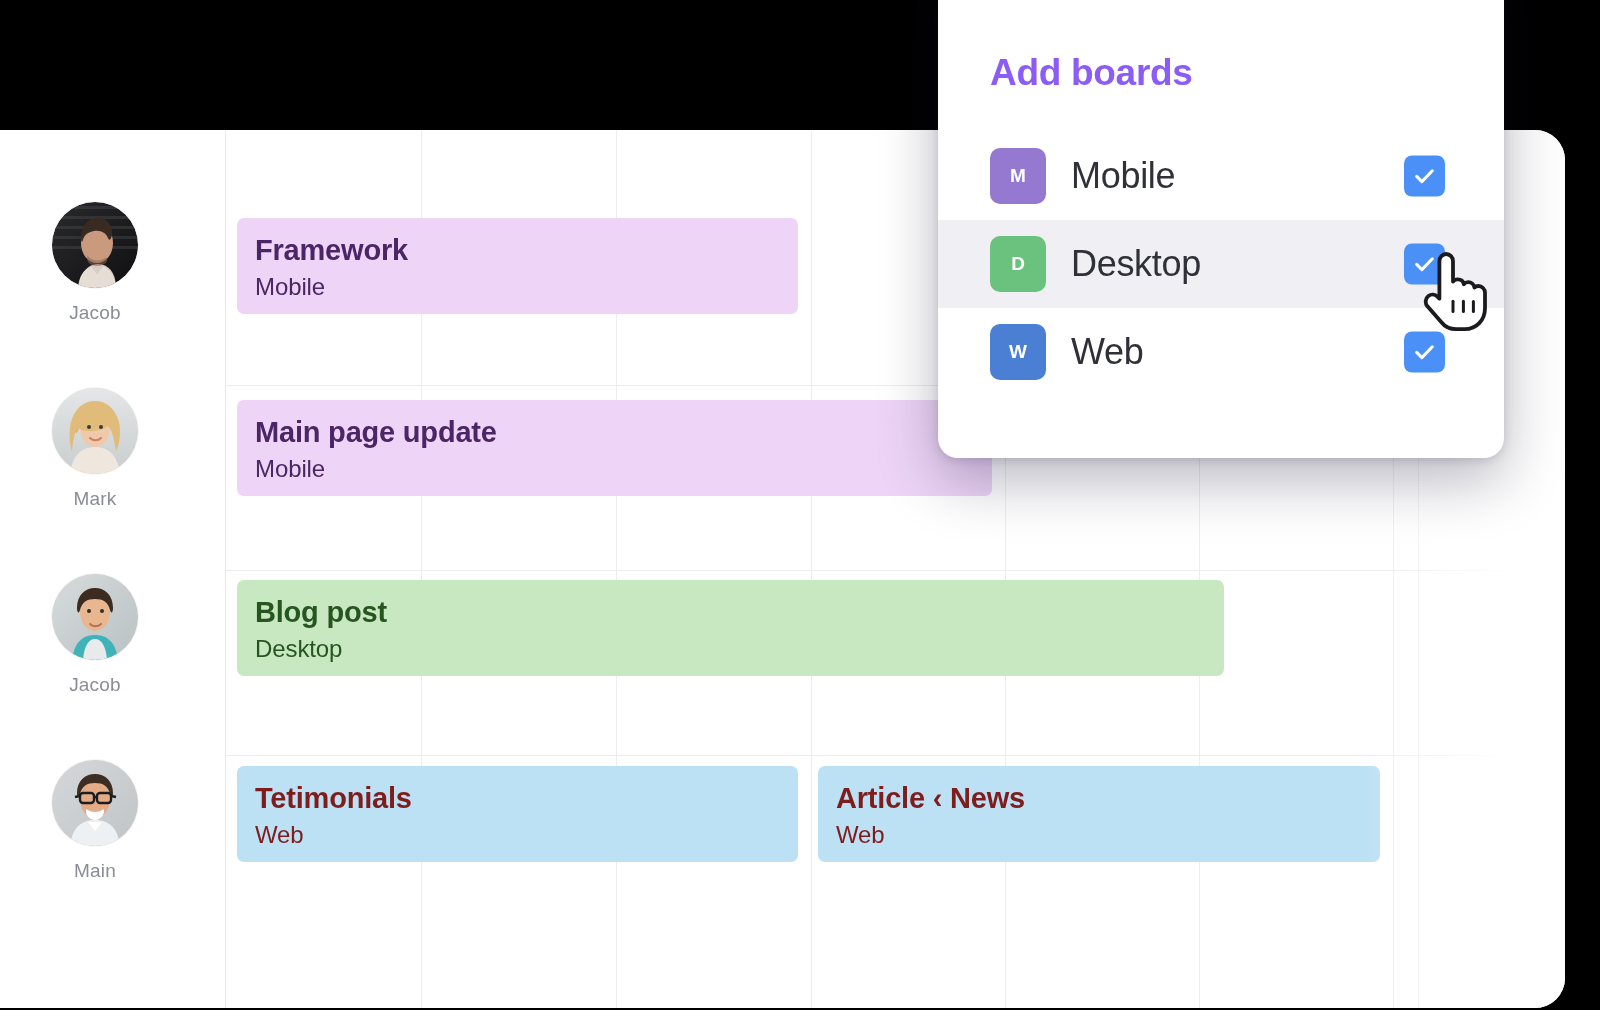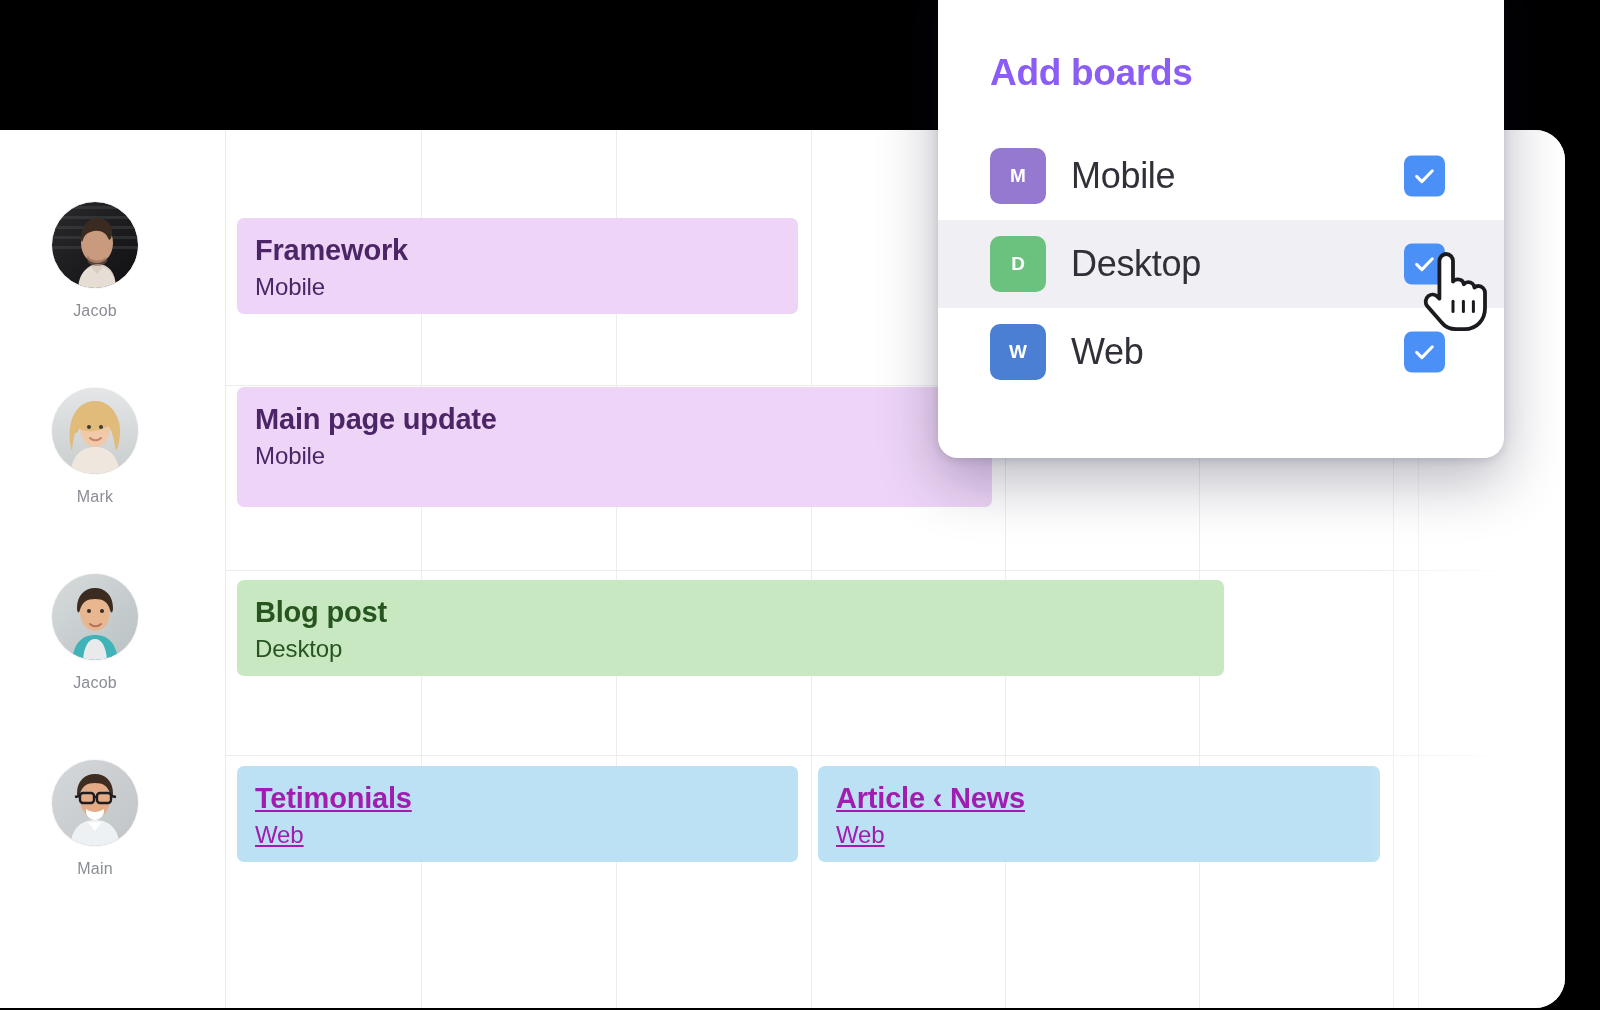--- a/index.html
+++ b/index.html
@@ -34,21 +34,21 @@
     display:flex; flex-direction:column; align-items:center;
   }
   .avatar{
     width:86px; height:86px; border-radius:50%;
     overflow:hidden; position:relative;
     background:#d8d8dc;
     box-shadow:0 0 0 1px rgba(0,0,0,.04);
   }
   .avatar svg{ display:block; width:86px; height:86px; }
   .person-name{
-    margin-top:14px; font-size:16px; color:#8b8d96; letter-spacing:.2px;
+    margin-top:14px; font-size:19px; color:#8b8d96; letter-spacing:.2px;
   }
 
   
   #grid{
     position:absolute; left:262px; top:0; right:0; height:100%;
     z-index:10;
   }
   .vline{ position:absolute; top:0; bottom:0; width:1px; background:#ededf0; }
   .hline{ position:absolute; left:0; right:0; height:1px; background:#ededf0; }
 
@@ -59,21 +59,21 @@
     padding:17px 0 0 18px;
   }
   .task-title{ font-size:29px; font-weight:700; line-height:1.05; letter-spacing:-.2px; }
   .task-sub  { font-size:24px; font-weight:400; margin-top:8px; letter-spacing:-.1px; }
 
   .t-mobile  { background:#eed5f7;margin-top:8px; }
   .t-mobile  .task-title,.t-mobile .task-sub { color:#4b2566; }
   .t-desktop { background:#c7e8c1; }
   .t-desktop .task-title,.t-desktop .task-sub{ color:#27551f; }
   .t-web     { background:#bce0f4; }
-  .t-web     .task-title,.t-web .task-sub    { color:#a21caf;text-decoration:underline; }
+  .t-web     .task-title,.t-web .task-sub    { color:#7f1d1d; }
 
   
   #add-boards-popup{
     position:absolute; left:938px; top:-46px;
     width:566px; height:504px;
     background:#ffffff;
     border-radius:20px;
     box-shadow:0 22px 60px rgba(18,16,48,.30), 0 2px 10px rgba(18,16,48,.14);
     z-index:100;
     overflow:hidden;
@@ -245,21 +245,21 @@
         </div>
         <div class="person-name">Main</div>
       </div>
     </div>
 
     <div class="task t-mobile" style="left:273px; top:80px; width:561px; height:96px">
       <div class="task-title">Framework</div>
       <div class="task-sub">Mobile</div>
     </div>
 
-    <div class="task t-mobile" style="left:273px; top:249px; width:755px; height:120px">
+    <div class="task t-mobile" style="left:273px; top:262px; width:755px; height:96px">
       <div class="task-title">Main page update</div>
       <div class="task-sub">Mobile</div>
     </div>
 
     <div class="task t-desktop" style="left:273px; top:450px; width:987px; height:96px">
       <div class="task-title">Blog post</div>
       <div class="task-sub">Desktop</div>
     </div>
 
     <div class="task t-web" style="left:273px; top:636px; width:561px; height:96px">

